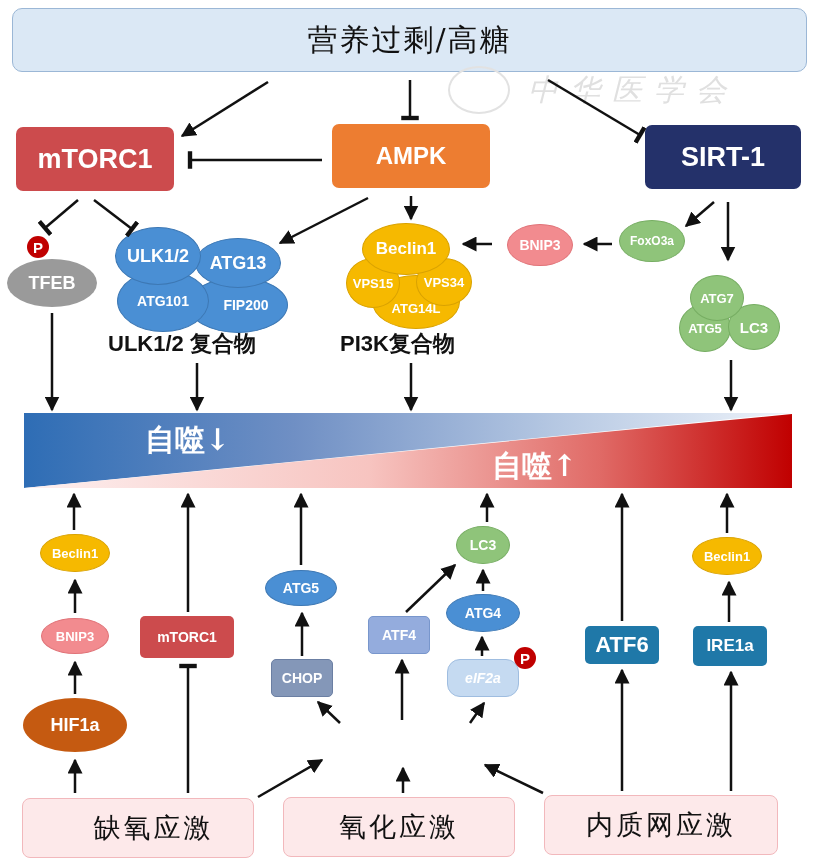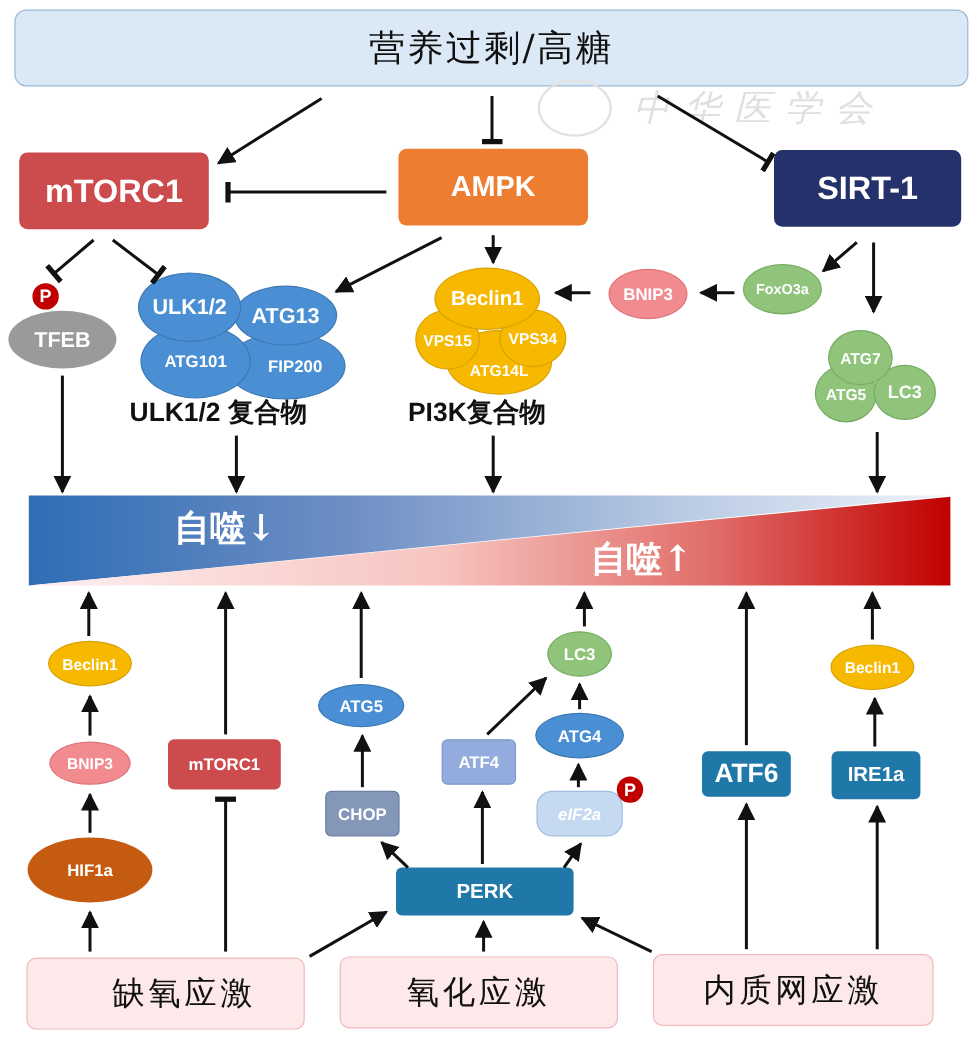--- a/index.html
+++ b/index.html
@@ -120,21 +120,21 @@
   <div class="lbl cn" style="left:492px;top:446px;font-size:30px;color:#fff;">
     <span>自噬↑</span>
   </div>
 
   <div class="box ell" style="left:40px;top:534px;width:70px;height:38px;background:#f6b900;border:1px solid #d9a200;font-size:13px;">
     <span>Beclin1</span>
   </div>
   <div class="box ell" style="left:41px;top:618px;width:68px;height:36px;background:#f28b8f;border:1px solid #e07378;font-size:13px;">
     <span>BNIP3</span>
   </div>
-  <div class="box ell" style="left:23px;top:698px;width:104px;height:54px;background:#c55a11;font-size:14px;">
+  <div class="box ell" style="left:23px;top:698px;width:104px;height:54px;background:#c55a11;font-size:18px;">
     <span>HIF1a</span>
   </div>
 
   <div class="box rbox" style="left:140px;top:616px;width:94px;height:42px;background:#cc4b4d;font-size:14px;border-radius:5px;">
     <span>mTORC1</span>
   </div>
 
   <div class="box ell" style="left:265px;top:570px;width:72px;height:36px;background:#4a8fd4;border:1px solid #3d78b4;font-size:14px;">
     <span>ATG5</span>
   </div>
@@ -148,23 +148,20 @@
     <span>LC3</span>
   </div>
   <div class="box ell" style="left:446px;top:594px;width:74px;height:38px;background:#4a8fd4;border:1px solid #3d78b4;font-size:14px;">
     <span>ATG4</span>
   </div>
   <div class="box rbox" style="left:447px;top:659px;width:72px;height:38px;background:#c5daf1;border:1px solid #9fbde0;font-size:14px;border-radius:13px;font-style:italic;">
     <span>eIF2a</span>
   </div>
   <div class="pbadge" style="left:514px;top:647px;">P</div>
 
-  <div class="box rbox" style="left:330px;top:723px;width:148px;height:40px;background:#1f78a8;font-size:17px;border-radius:5px;">
-    <span>PERK</span>
-  </div>
 
   <div class="box rbox" style="left:585px;top:626px;width:74px;height:38px;background:#1f78a8;font-size:22px;border-radius:5px;">
     <span>ATF6</span>
   </div>
   <div class="box rbox" style="left:693px;top:626px;width:74px;height:40px;background:#1f78a8;font-size:17px;border-radius:5px;">
     <span>IRE1a</span>
   </div>
   <div class="box ell" style="left:692px;top:537px;width:70px;height:38px;background:#f6b900;border:1px solid #d9a200;font-size:13px;">
     <span>Beclin1</span>
   </div>

